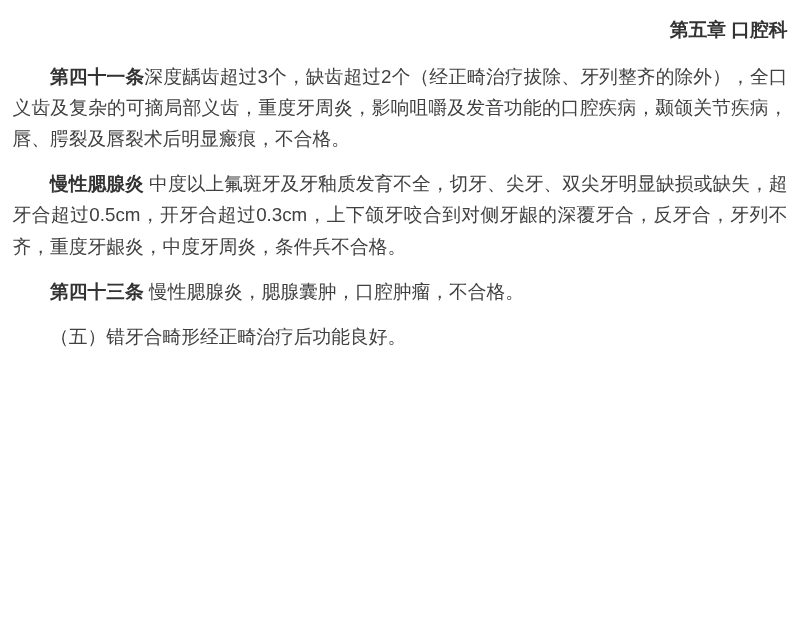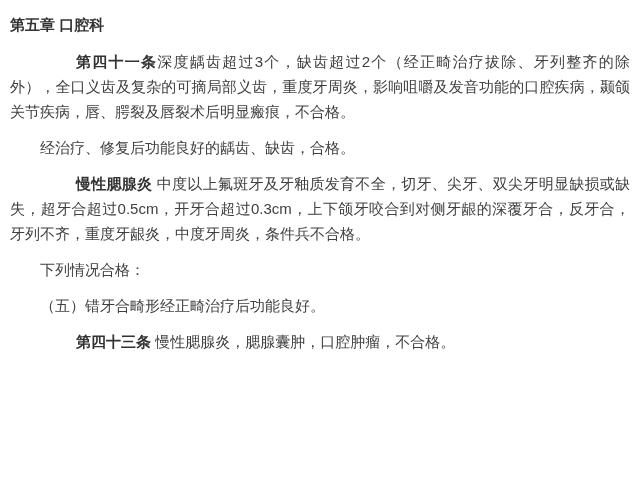--- a/index.html
+++ b/index.html
@@ -15,53 +15,50 @@
     line-height: 25px;
   }
   .doc {
     width: 640px;
     height: 498px;
     padding: 12px 10px 0 10px;
     background: #ffffff;
   }
   .doc-title {
     margin: 0 0 12px 0;
-    text-align: left;
+    text-align: right;
     font-size: 15px;
     font-weight: 700;
     color: #333333;
   }
   .para {
     margin: 0 0 11px 0;
     text-indent: 2em;
     text-align: justify;
     color: #404040;
   }
   .term {
     font-weight: 700;
     color: #333333;
-    margin-left: 36px;
   }
 </style>
 </head>
 <body>
 
 <div class="doc">
 
   <h1 class="doc-title">第五章 口腔科</h1>
 
   <p class="para"><strong class="term">第四十一条</strong><span>深度龋齿超过3个，缺齿超过2个（经正畸治疗拔除、牙列整齐的除外），全口义齿及复杂的可摘局部义齿，重度牙周炎，影响咀嚼及发音功能的口腔疾病，颞颌关节疾病，唇、腭裂及唇裂术后明显瘢痕，不合格。</span></p>
 
-  <p class="para"><span>经治疗、修复后功能良好的龋齿、缺齿，合格。</span></p>
 
   <p class="para"><strong class="term">慢性腮腺炎</strong><span> 中度以上氟斑牙及牙釉质发育不全，切牙、尖牙、双尖牙明显缺损或缺失，超牙合超过0.5cm，开牙合超过0.3cm，上下颌牙咬合到对侧牙龈的深覆牙合，反牙合，牙列不齐，重度牙龈炎，中度牙周炎，条件兵不合格。</span></p>
-
-  <p class="para"><span>下列情况合格：</span></p>
 
 
 
 
 
-  <p class="para"><span>（五）错牙合畸形经正畸治疗后功能良好。</span></p>
 
   <p class="para"><strong class="term">第四十三条</strong><span> 慢性腮腺炎，腮腺囊肿，口腔肿瘤，不合格。</span></p>
+
+  <p class="para"><span>（五）错牙合畸形经正畸治疗后功能良好。</span></p>
 
 </div>
 
 </body></html>

